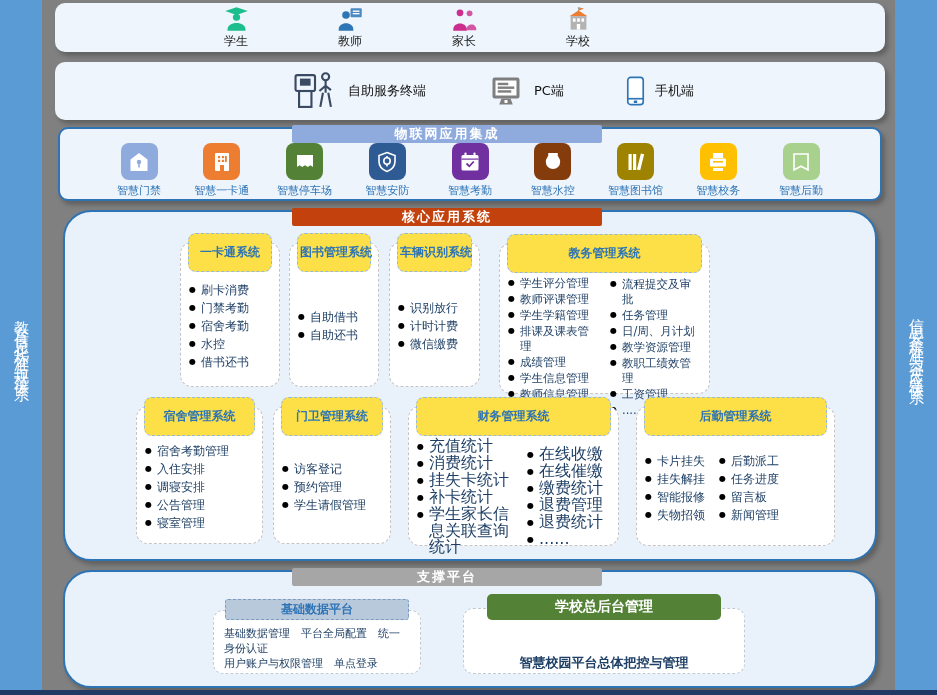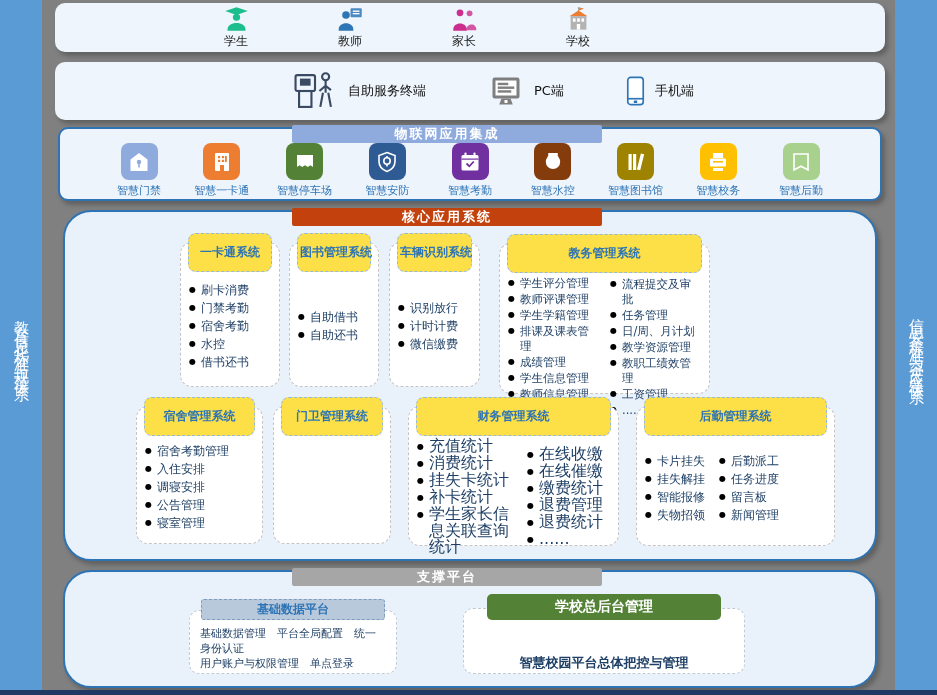--- a/index.html
+++ b/index.html
@@ -71,21 +71,21 @@
   .card.k-finance{left:343px;top:194px;width:211px;height:140px;}
   .card.k-logistics{left:571px;top:194px;width:199px;height:140px;}
 
   .card.k-academic .blist{font-size:11.5px;line-height:15px;}
   .card.k-finance .blist{font-size:16px;line-height:16px;}
   .card.k-finance .blist:first-child{width:99px;}
   .card.k-logistics .cols{gap:14px;align-items:flex-start;padding-top:16px;}
 
   
   .scard{position:absolute;background:#ffffff;border:1px dashed #bfcad6;border-radius:10px;box-sizing:border-box;}
-  .scard.base{left:124px;top:38px;width:208px;height:64px;}
+  .scard.base{left:148px;top:38px;width:208px;height:64px;}
   .scard.admin{left:398px;top:36px;width:282px;height:66px;}
   .scard-title.base-title{margin:-12px auto 0;width:182px;background:#b9c9dc;border:1px dashed #7d9cc4;
         border-radius:3px;color:#2e74b5;font-size:12px;font-weight:bold;text-align:center;padding:1px 0;}
   .scard-title.admin-title{margin:-15px auto 0;width:234px;border-radius:5px;color:#ffffff;
         font-size:14px;font-weight:bold;text-align:center;padding:4px 0;}
   .scard-body{font-size:11px;color:#1f4066;padding:6px 10px 0;line-height:15px;}
   .admin-body{font-size:13px;font-weight:bold;text-align:center;padding-top:11px;color:#1f4066;margin-top:24px;}
 </style>
 </head>
 <body>
@@ -355,20 +355,27 @@
               <li data-name="feature-item">宿舍考勤管理</li>
               <li data-name="feature-item">入住安排</li>
               <li data-name="feature-item">调寝安排</li>
               <li data-name="feature-item">公告管理</li>
               <li data-name="feature-item">寝室管理</li>
             </ul>
           </div>
         </div>
         <div class="card k-gate" data-name="system-card-gate">
           <div class="card-title" data-name="system-card-title">门卫管理系统</div>
+          <div class="cols" data-name="system-card-columns">
+            <ul class="blist" data-name="feature-list">
+              <li data-name="feature-item">访客登记</li>
+              <li data-name="feature-item">预约管理</li>
+              <li data-name="feature-item">学生请假管理</li>
+            </ul>
+          </div>
         </div>
         <div class="card k-finance" data-name="system-card-finance">
           <div class="card-title" data-name="system-card-title">财务管理系统</div>
           <div class="cols" data-name="system-card-columns">
             <ul class="blist" data-name="feature-list">
               <li data-name="feature-item">充值统计</li>
               <li data-name="feature-item">消费统计</li>
               <li data-name="feature-item">挂失卡统计</li>
               <li data-name="feature-item">补卡统计</li>
               <li data-name="feature-item">学生家长信息关联查询统计</li>

